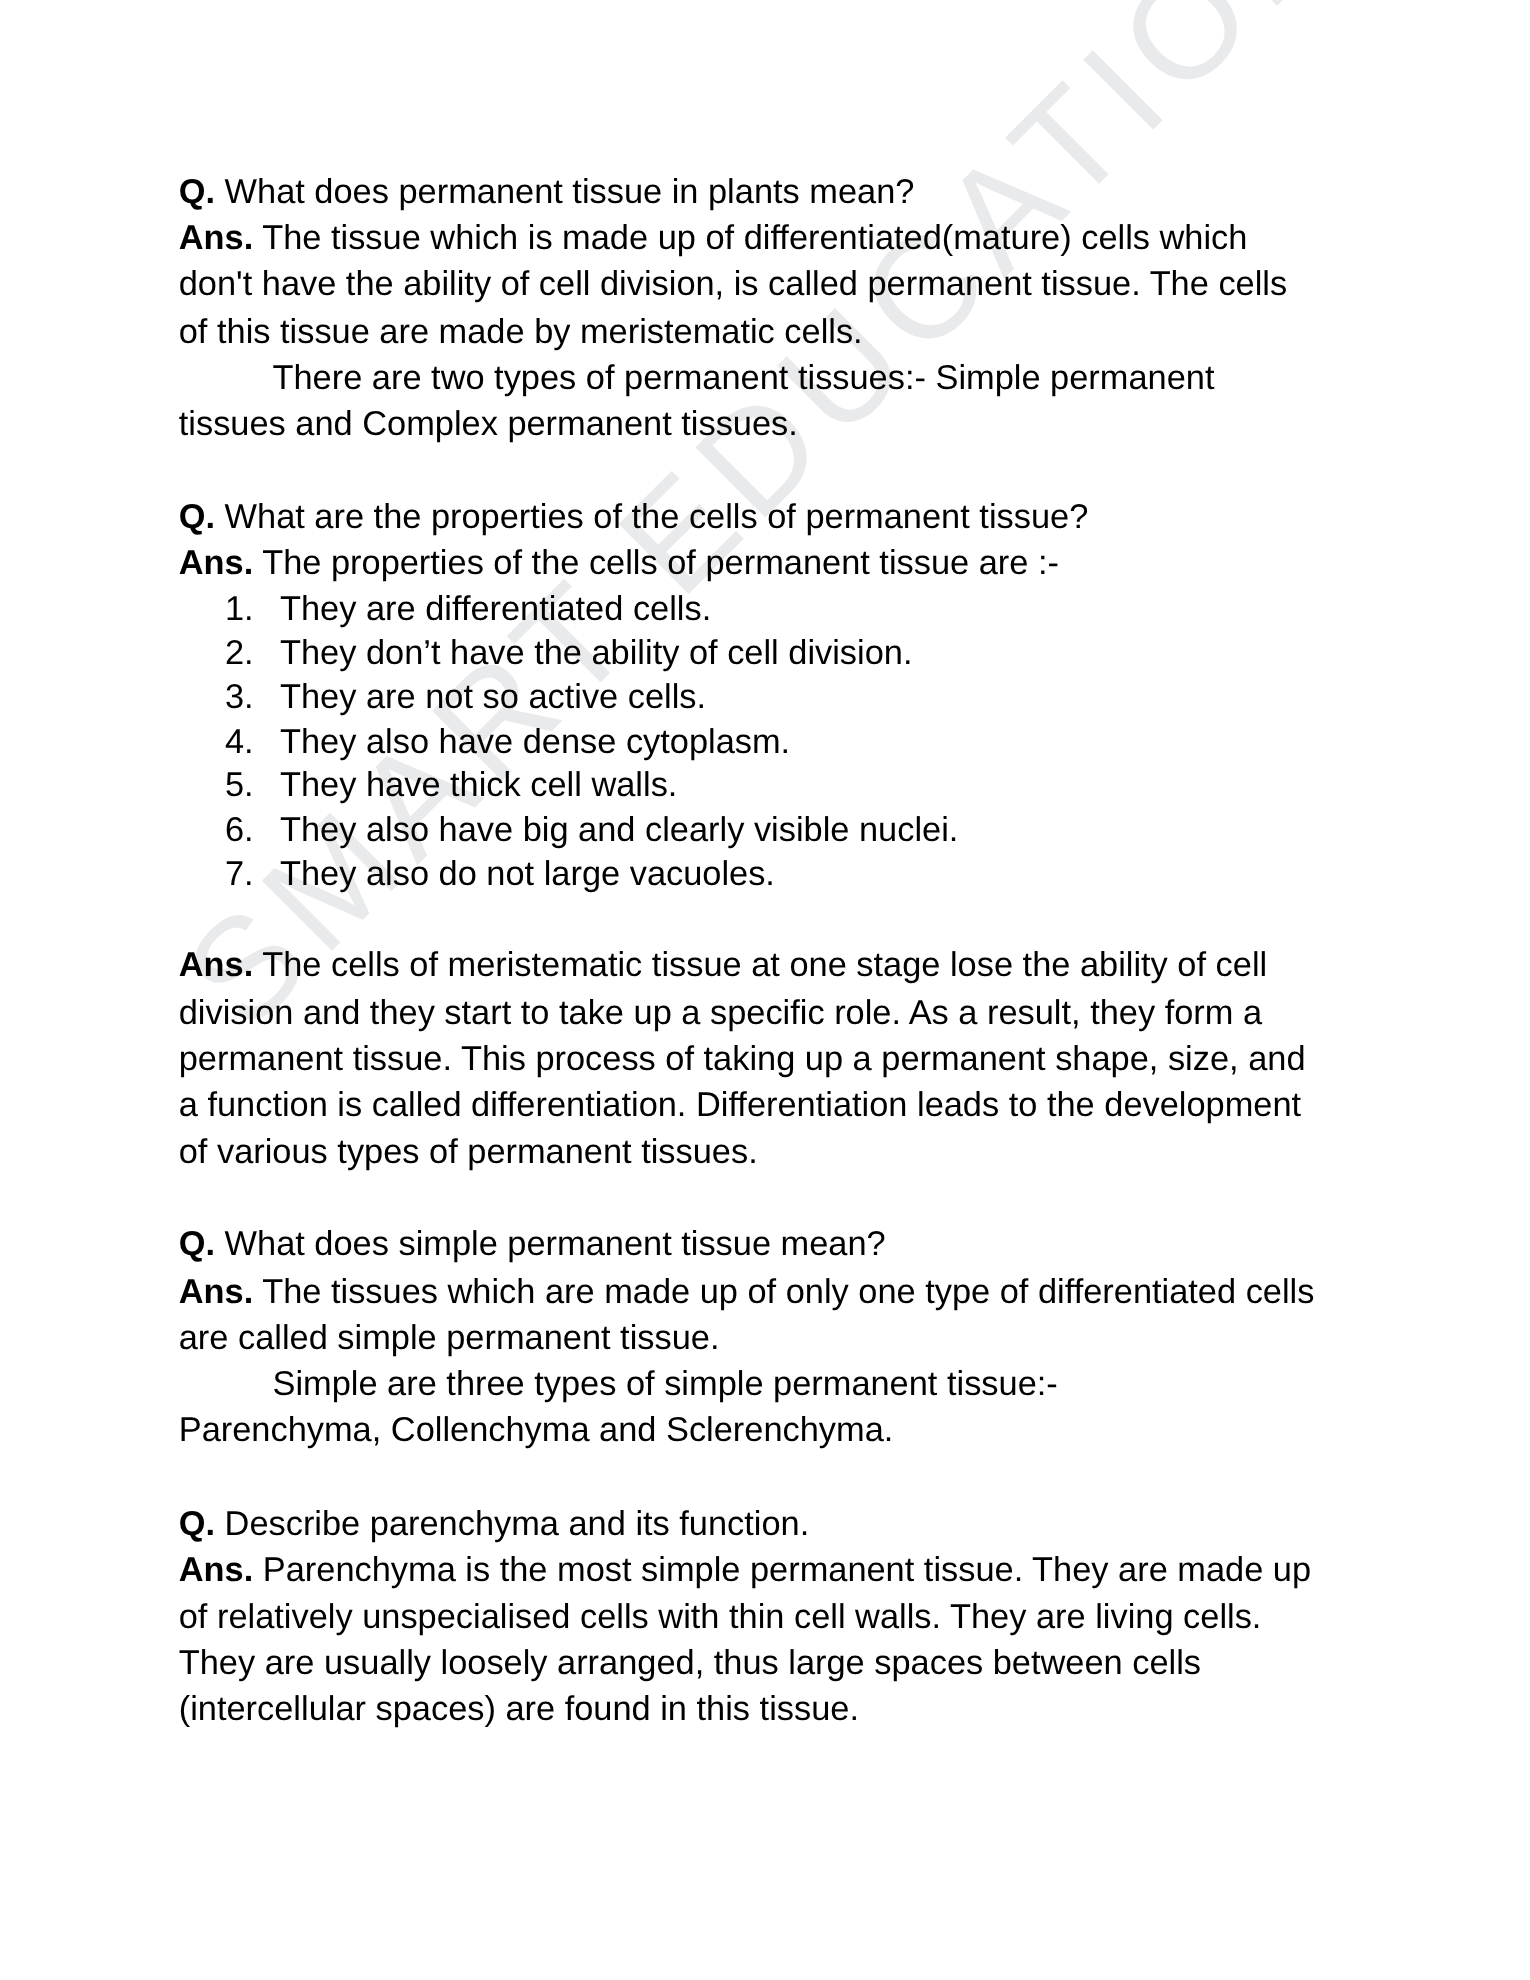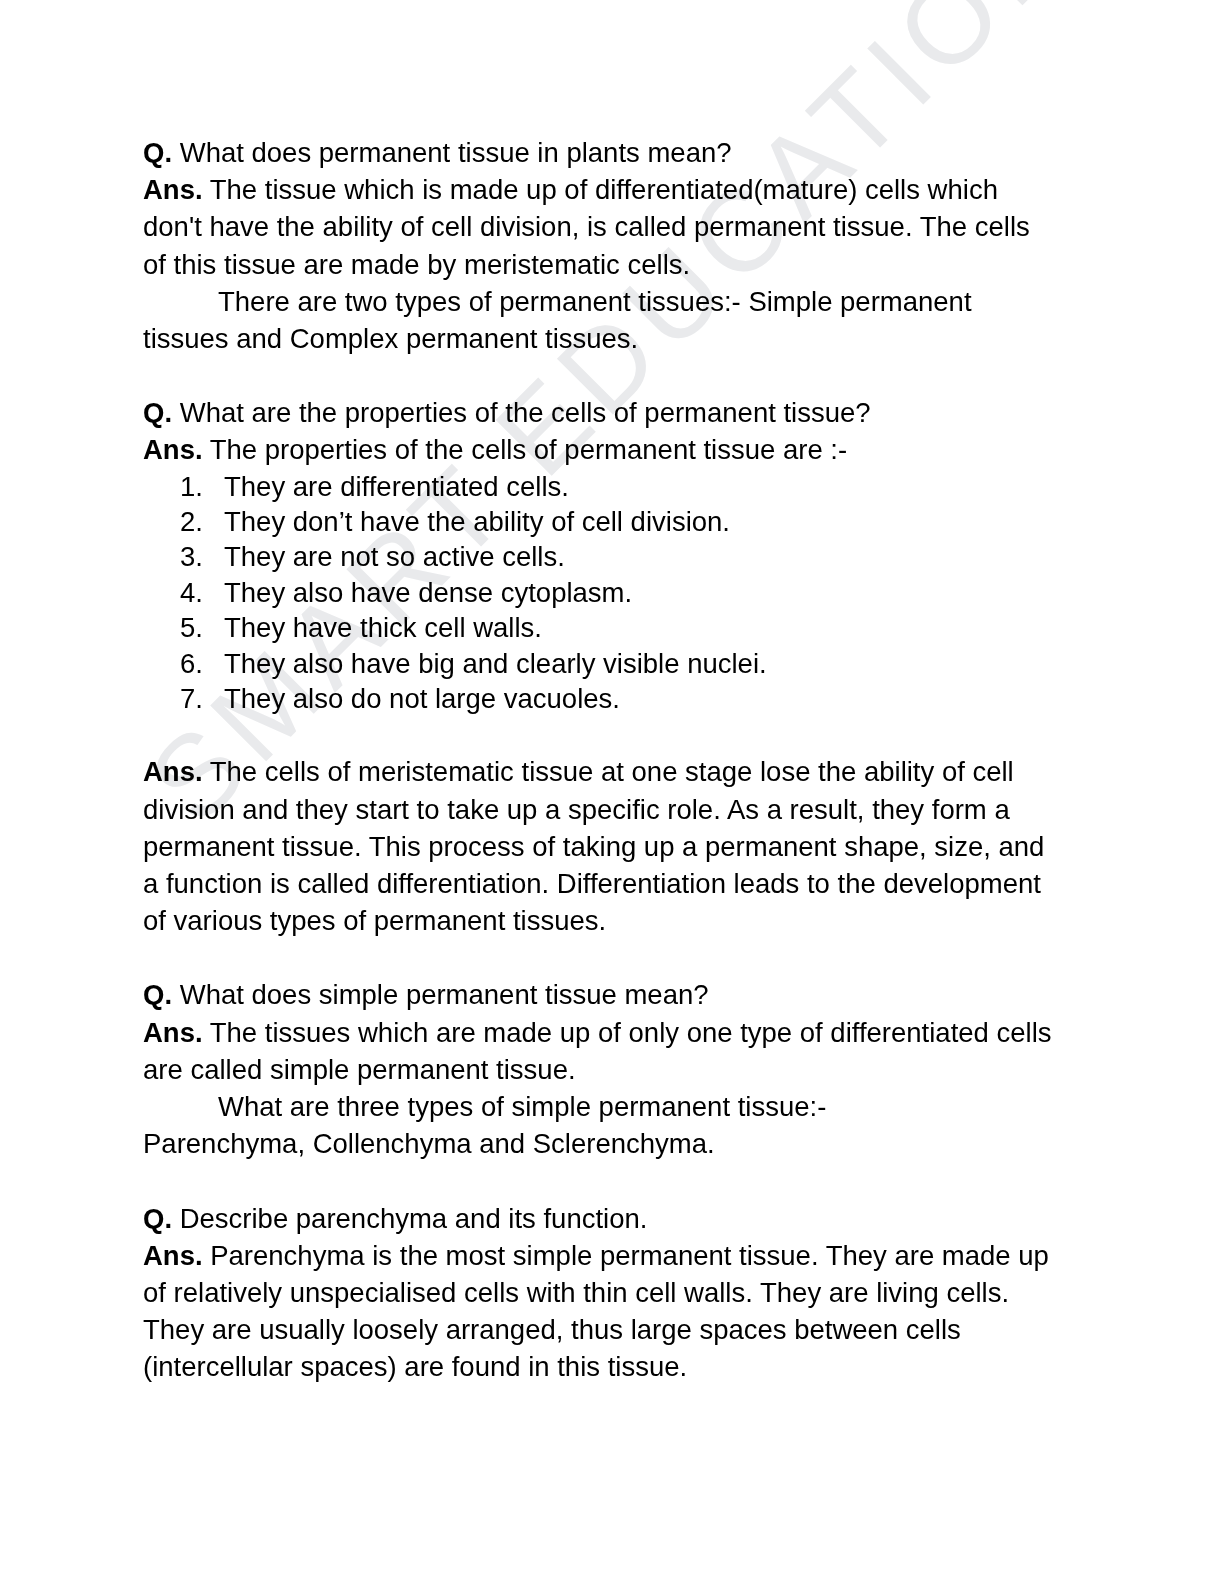--- a/index.html
+++ b/index.html
@@ -138,21 +138,21 @@
       </ol>
     </div>
 
     <div class="qa-block">
       <p class="line"><span class="lbl">Ans.</span><span> The cells of meristematic tissue at one stage lose the ability of cell division and they start to take up a specific role. As a result, they form a permanent tissue. This process of taking up a permanent shape, size, and a function is called differentiation. Differentiation leads to the development of various types of permanent tissues.</span></p>
     </div>
 
     <div class="qa-block">
       <p class="line"><span class="lbl">Q.</span><span> What does simple permanent tissue mean?</span></p>
       <p class="line"><span class="lbl">Ans.</span><span> The tissues which are made up of only one type of differentiated cells are called simple permanent tissue.</span></p>
-      <p class="indent-para">What are three types of simple permanent tissue:-</p>
+      <p class="indent-para">Simple are three types of simple permanent tissue:-</p>
       <p class="line">Parenchyma, Collenchyma and Sclerenchyma.</p>
     </div>
 
     <div class="qa-block">
       <p class="line"><span class="lbl">Q.</span><span> Describe parenchyma and its function.</span></p>
       <p class="line"><span class="lbl">Ans.</span><span> Parenchyma is the most simple permanent tissue. They are made up of relatively unspecialised cells with thin cell walls. They are living cells. They are usually loosely arranged, thus large spaces between cells (intercellular spaces) are found in this tissue.</span></p>
     </div>
 
   </div>
 </div>

